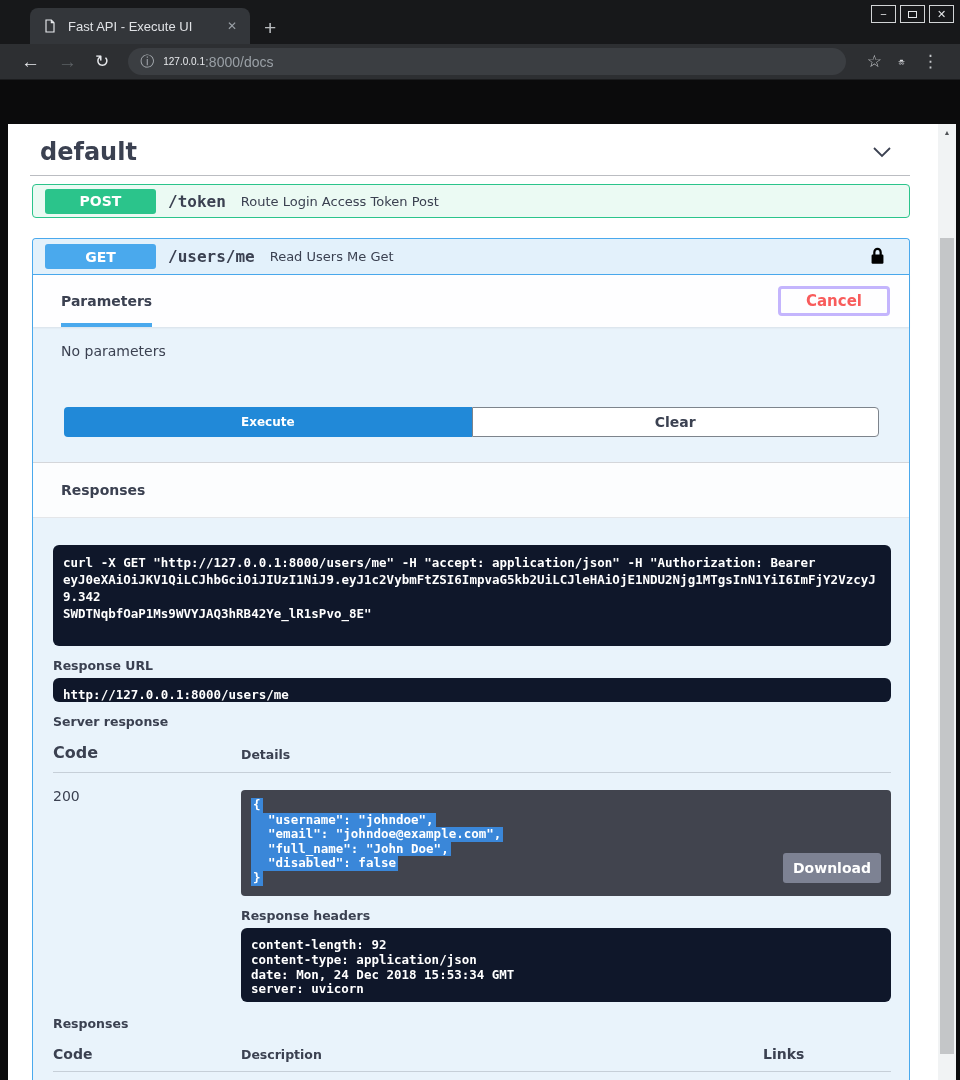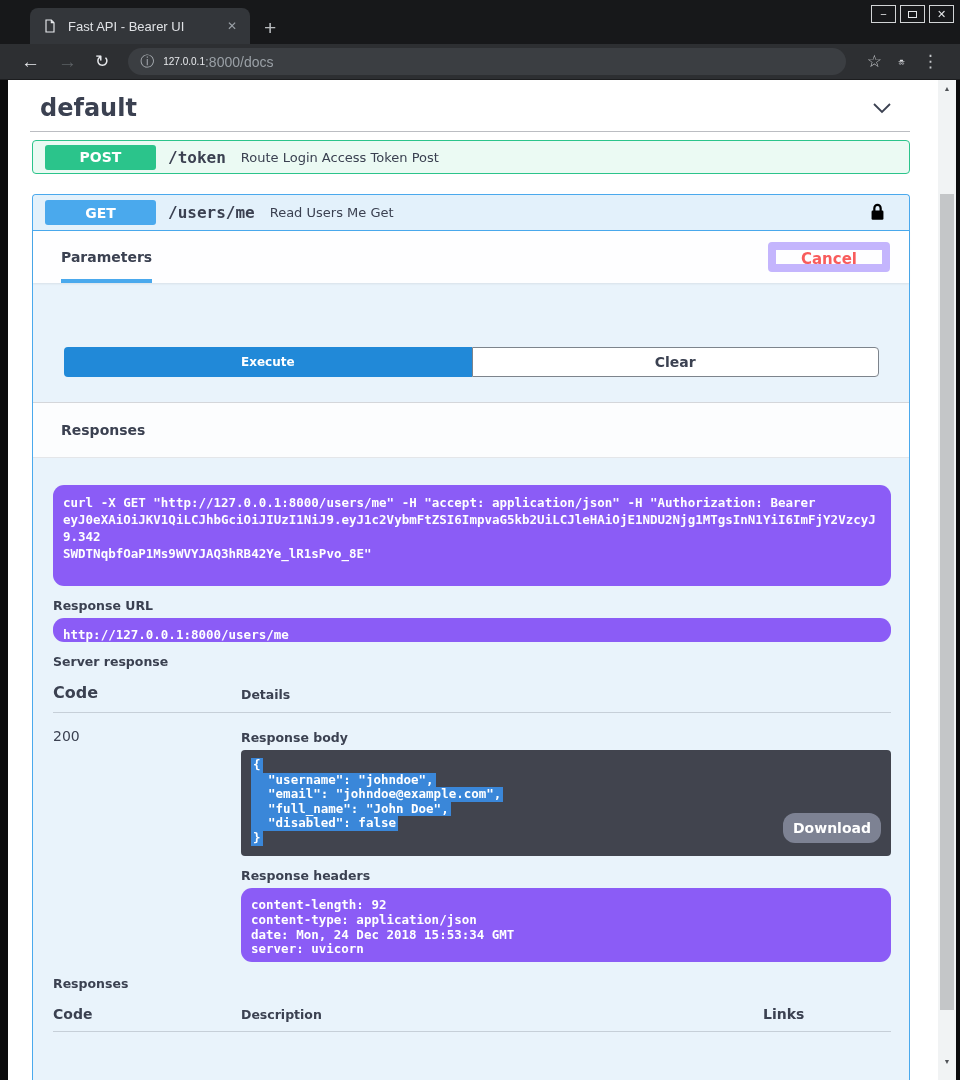--- a/index.html
+++ b/index.html
@@ -28,21 +28,21 @@
   .nav-ico.reload { font-size:17px; }
   .omnibox { flex:1; height:27px; margin:0 12px 0 10px; background:#3b3e42; border-radius:14px;
              display:flex; align-items:center; padding:0 12px; min-width:0; }
   .info-ico { color:#aeb3b8; font-size:14px; margin-right:9px; }
   .url-main { color:#e8eaed; font-size:10px; white-space:nowrap; }
   .url-dim { color:#9aa0a6; font-size:14px; white-space:nowrap; }
   .right-ico { color:#c3c6c9; font-size:17px; padding:0 9px; line-height:1; }
   .incog-ico { width:22px; height:22px; padding:0 7px 0 6px; }
 
   
-  .viewport { flex:1; display:flex; min-height:0; }
+  .viewport { flex:1; display:flex; min-height:0;margin-top:44px; }
   .frame-left { width:8px; background:#0b0b0c; }
   .frame-right { width:4px; background:#0b0b0c; }
   .page { width:930px; background:#fff; position:relative; overflow:hidden;
           font-family:"DejaVu Sans", sans-serif; color:#3b4151; }
   .pagewrap { padding-bottom:8px; }
 
   .vscroll { width:18px; background:#f1f3f4; position:relative; }
   .scroll-arrow { position:absolute; left:0; width:18px; text-align:center; font-size:7px; color:#505357; }
   .arrow-up { top:5px; }
   .arrow-down { top:978px; }
@@ -67,39 +67,39 @@
   .op-summary { font-size:13px; color:#3b4151; margin-left:15px; }
 
   .op-head { height:36px; display:flex; align-items:center; padding:0 12px; background:#e3f1fb;
              border-bottom:1px solid #4aa9ed; border-radius:4px 4px 0 0; }
   .lock { margin-left:auto; margin-right:10px; width:19px; height:21px; }
 
   .sec-head { height:52px; background:rgba(255,255,255,.92); display:flex; justify-content:space-between;
               align-items:center; padding:0 19px 0 28px; box-shadow:0 1px 2px rgba(0,0,0,.08); }
   .tab-param { height:52px; display:flex; align-items:center; font-size:14px; font-weight:700;
                color:#3b4151; border-bottom:4px solid #4aa9ed; padding-top:4px; }
-  .btn-cancel { height:30px; border:8px solid #c4b5fd; border-radius:4px; background:transparent;
+  .btn-cancel { height:30px; border:3px solid #c4b5fd; border-radius:4px; background:transparent;
                 color:#f85c5c; font-weight:700; font-size:15px; padding:0 25px;
                 font-family:"DejaVu Sans", sans-serif; }
 
   .exec-sec { padding:16px 0 25px; }
   .no-params { margin-left:28px; font-size:14px; color:#3b4151; }
   .exec-row { display:flex; margin:48px 30px 0 31px; height:30px; }
   .btn-exec { flex:1 1 50%; background:#2189d8; color:#fff; font-weight:700; font-size:12px;
               border:none; border-radius:4px 0 0 4px; font-family:"DejaVu Sans", sans-serif; }
   .btn-clear { flex:1 1 50%; background:#fff; color:#3b4151; font-weight:700; font-size:14px;
                border:1px solid #7d848c; border-radius:0 4px 4px 0; font-family:"DejaVu Sans", sans-serif; }
 
   .resp-strip { height:56px; background:#fcfdfe; border-top:1px solid rgba(59,65,81,.2);
                 border-bottom:1px solid rgba(59,65,81,.12); display:flex; align-items:center; padding:0 28px; }
   .resp-strip-title { font-size:14px; font-weight:700; color:#3b4151; }
 
   .results { padding:27px 18px 60px 20px; }
   .lbl { font-size:12.5px; font-weight:700; color:#3b4151; margin-bottom:5px; }
-  .codeblock { background:#8b5cf6; border-radius:11px; color:#fff;
+  .codeblock { background:#0f172a; border-radius:6px; color:#fff;
                font-family:"DejaVu Sans Mono", monospace; font-weight:700; font-size:12.5px;
                line-height:17px; padding:9px 10px; white-space:pre-wrap; word-break:break-all; }
   .curl-block { height:101px; overflow:hidden; }
   .mt12 { margin-top:12px; }
   .url-block { height:24px; padding:8px 10px; white-space:nowrap; overflow:hidden; }
 
   .thead1 { display:flex; align-items:flex-end; margin-top:14px; padding-bottom:10px;
             border-bottom:1px solid rgba(59,65,81,.2); }
   .col-code { width:188px; font-size:16px; font-weight:700; }
   .col-details { font-size:12.5px; font-weight:700; }
@@ -107,21 +107,21 @@
   .col-left { width:188px; font-size:14px; padding-top:3px; }
   .col-right { flex:1; min-width:0; }
   .rb-lbl { margin-top:5px; }
 
   .bodyblock { position:relative; margin-top:5px; height:106px; background:#41444e; border-radius:4px;
                padding:8px 10px; font-family:"DejaVu Sans Mono", monospace; font-weight:700;
                font-size:12.5px; line-height:14.6px; color:#fff; overflow:hidden; }
   .ln { white-space:pre; }
   .sel { background:#3a87d9; padding:0 2px; white-space:pre; display:inline-block; }
   .dl-btn { position:absolute; right:10px; bottom:13px; background:#7d8293; color:#fff; border:none;
-            border-radius:12px; font-weight:700; font-size:14px; padding:7px 10px;
+            border-radius:3px; font-weight:700; font-size:14px; padding:7px 10px;
             font-family:"DejaVu Sans", sans-serif; }
 
   .hdrblock { margin-top:5px; height:74px; line-height:14.8px; padding:10px 10px; white-space:pre; }
 
   .resp2-lbl { margin-top:14px; font-size:12.5px; font-weight:700; }
   .thead2 { display:flex; align-items:flex-end; margin-top:15px; padding-bottom:9px;
             border-bottom:1px solid rgba(59,65,81,.2); }
   .t2-code { width:188px; font-size:14px; font-weight:700; }
   .t2-desc { flex:1; font-size:12.5px; font-weight:700; }
   .t2-links { width:128px; font-size:14px; font-weight:700; }
@@ -130,21 +130,21 @@
 <body>
 
 <div class="window">
 
   <div class="tabbar">
     <div class="tab">
       <svg class="favicon" viewBox="0 0 24 24" fill="none" stroke="#e8eaed" stroke-width="1.7">
         <path d="M6 3h8l4 4v14H6z"></path>
           <path d="M14 3v4h4"></path>
       </svg>
-      <span class="tab-title">Fast API - Bearer UI</span>
+      <span class="tab-title">Fast API - Execute UI</span>
       <span class="tab-close">✕</span>
     </div>
     <span class="newtab">+</span>
     <div class="wincontrols">
       <div class="winbtn">−</div>
       <div class="winbtn">
           <span class="maxbox"></span>
         </div>
       <div class="winbtn">✕</div>
     </div>
@@ -200,20 +200,21 @@
               <rect x="4.5" y="10.5" width="15" height="11.5" rx="1.5" fill="#000"></rect>
             </svg>
           </div>
 
           <div class="sec-head">
             <span class="tab-param">Parameters</span>
             <button class="btn-cancel">Cancel</button>
           </div>
 
           <div class="exec-sec">
+            <div class="no-params">No parameters</div>
             <div class="exec-row">
               <button class="btn-exec">Execute</button>
               <button class="btn-clear">Clear</button>
             </div>
           </div>
 
           <div class="resp-strip">
             <span class="resp-strip-title">Responses</span>
           </div>
 
@@ -227,21 +228,20 @@
             <div class="lbl mt12">Server response</div>
 
             <div class="thead1">
               <span class="col-code">Code</span>
               <span class="col-details">Details</span>
             </div>
 
             <div class="row1">
               <div class="col-left">200</div>
               <div class="col-right">
-                <div class="lbl rb-lbl">Response body</div>
                 <div class="bodyblock">
                   <div class="ln"><span class="sel">{</span></div>
                   <div class="ln"><span class="sel">  "username": "johndoe",</span></div>
                   <div class="ln"><span class="sel">  "email": "johndoe@example.com",</span></div>
                   <div class="ln"><span class="sel">  "full_name": "John Doe",</span></div>
                   <div class="ln"><span class="sel">  "disabled": false</span></div>
                   <div class="ln"><span class="sel">}</span></div>
                   <button class="dl-btn">Download</button>
                 </div>
 

